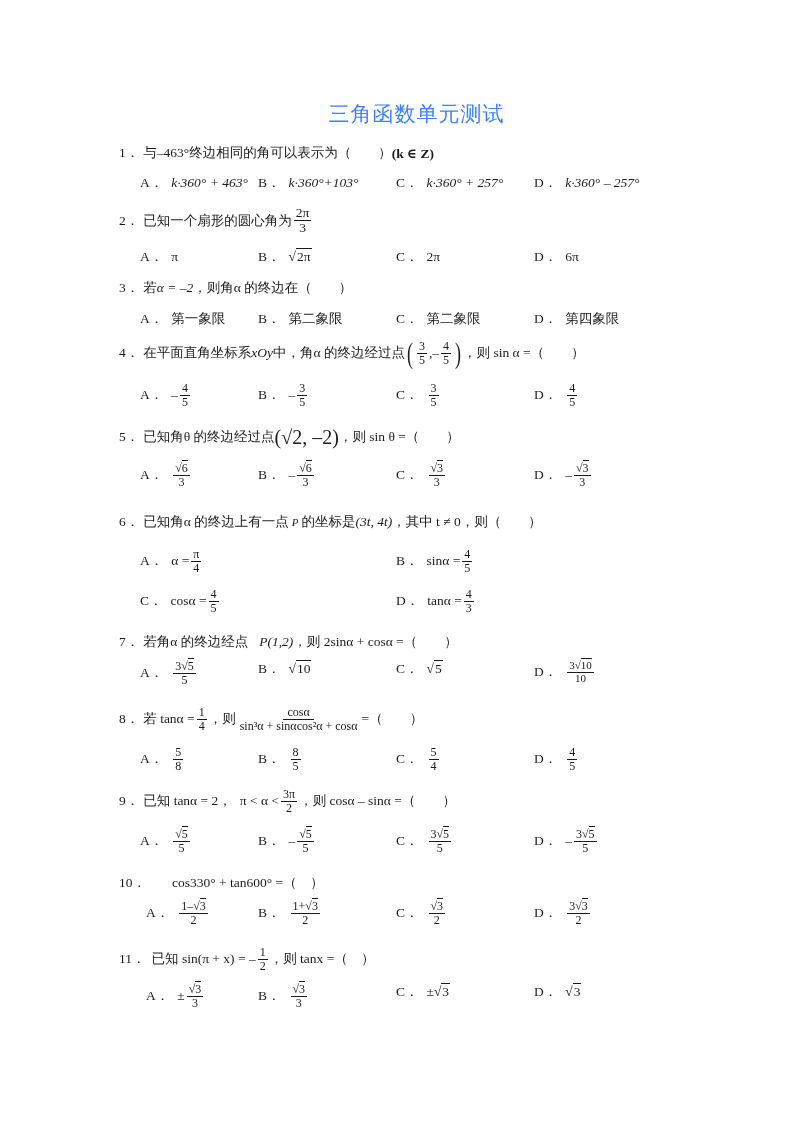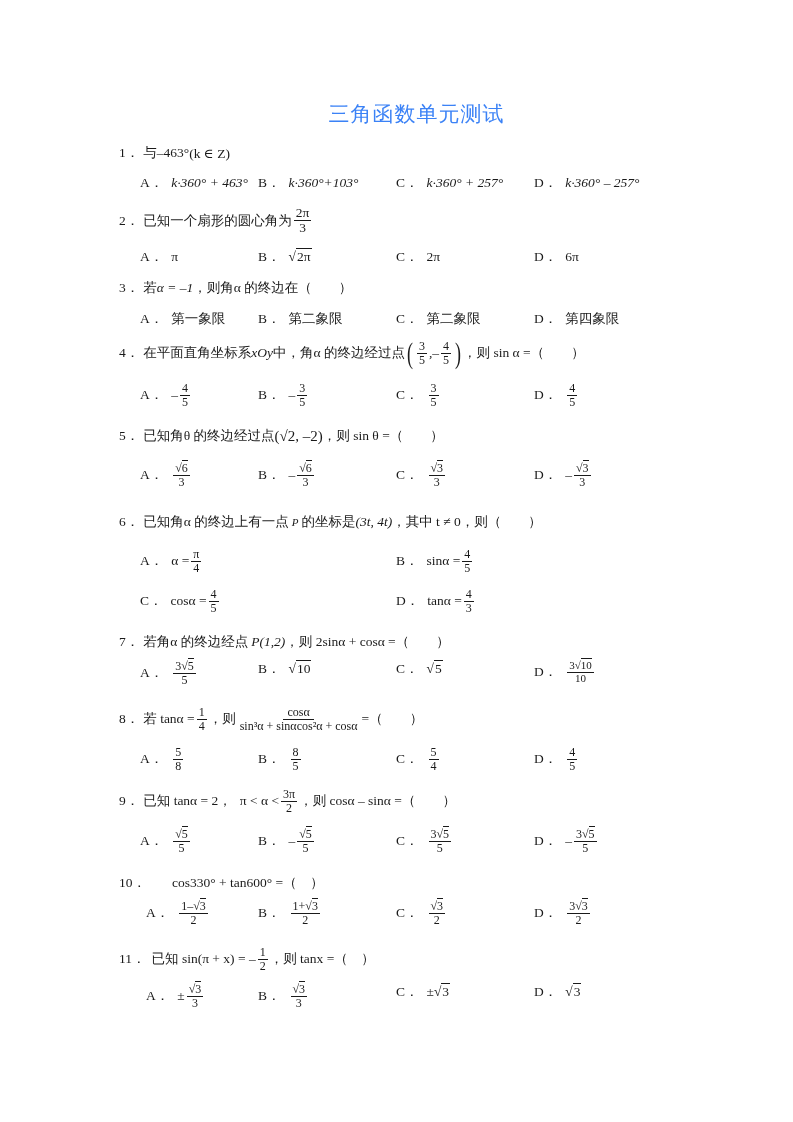--- a/index.html
+++ b/index.html
@@ -32,21 +32,22 @@
 <body>
 
 <div class="page">
 
   <div class="title">三角函数单元测试</div>
 
   <div class="q" style="top:144px">
     <span class="num">1．</span>
     <span>与</span>
     <span>–463°</span>
-    <span style="font-weight:normal">(k ∈ Z)</span>
+    <span>终边相同的角可以表示为（　　）</span>
+    <span style="font-weight:bold">(k ∈ Z)</span>
   </div>
   <div class="row" style="top:174px">
     <div class="opt" style="left:140px">
         <span class="lbl">A．</span>
         <i class="v">k·360° + 463°</i>
       </div>
     <div class="opt" style="left:258px">
         <span class="lbl">B．</span>
         <i class="v">k·360°+103°</i>
       </div>
@@ -83,21 +84,21 @@
       </div>
     <div class="opt" style="left:534px">
         <span class="lbl">D．</span>
         <span>6π</span>
       </div>
   </div>
 
   <div class="q" style="top:279px">
     <span class="num">3．</span>
     <span>若</span>
-    <i class="v">α = –1</i>
+    <i class="v">α = –2</i>
     <span>，则角α 的终边在（　　）</span>
   </div>
   <div class="row" style="top:310px">
     <div class="opt" style="left:140px">
         <span class="lbl">A．</span>
         <span>第一象限</span>
       </div>
     <div class="opt" style="left:258px">
         <span class="lbl">B．</span>
         <span>第二象限</span>
@@ -160,21 +161,21 @@
         <span class="frac sm">
           <span class="n">4</span>
           <span class="d">5</span>
         </span>
       </div>
   </div>
 
   <div class="q" style="top:427px">
     <span class="num">5．</span>
     <span>已知角θ 的终边经过点</span>
-    <span class="paren-mid" style="font-size:15px;transform:none">(√2, –2)</span>
+    <span class="paren-mid" style="font-size:20px;transform:none">(√2, –2)</span>
     <span>，则 sin θ =（　　）</span>
   </div>
   <div class="row" style="top:462px">
     <div class="opt" style="left:140px">
         <span class="lbl">A．</span>
         <span class="frac sm">
           <span class="n">√<span style="border-top:1px solid #1a1a1a">6</span></span>
           <span class="d">3</span>
         </span>
       </div>
@@ -244,21 +245,21 @@
         <span class="frac sm">
           <span class="n">4</span>
           <span class="d">3</span>
         </span>
       </div>
   </div>
 
   <div class="q" style="top:633px">
     <span class="num">7．</span>
     <span>若角α 的终边经点</span>
-    <i class="v" style="margin-left:3px">P(1,2)</i>
+    <i class="v" style="margin-left:11px">P(1,2)</i>
     <span>，则 2sinα + cosα =（　　）</span>
   </div>
   <div class="row" style="top:660px">
     <div class="opt" style="left:140px">
         <span class="lbl">A．</span>
         <span class="frac sm">
           <span class="n"><span>3</span>√<span style="border-top:1px solid #1a1a1a">5</span></span>
           <span class="d">5</span>
         </span>
       </div>

